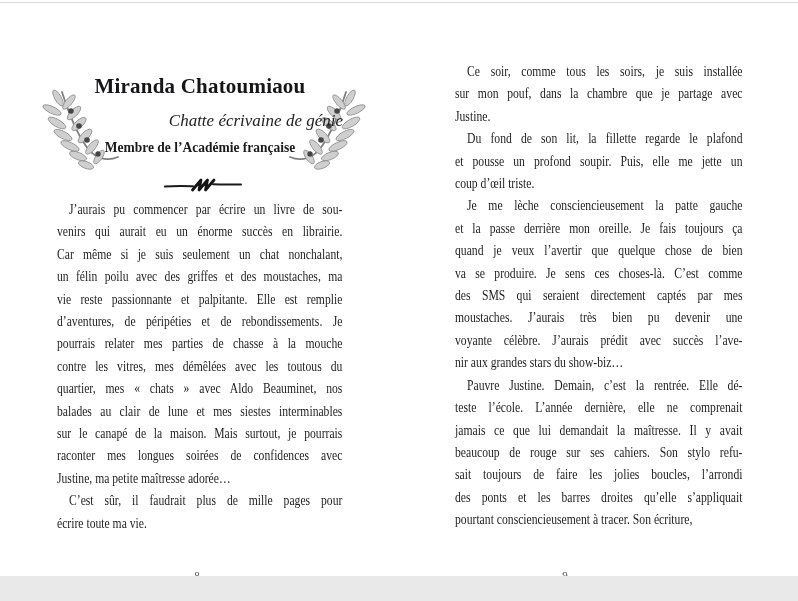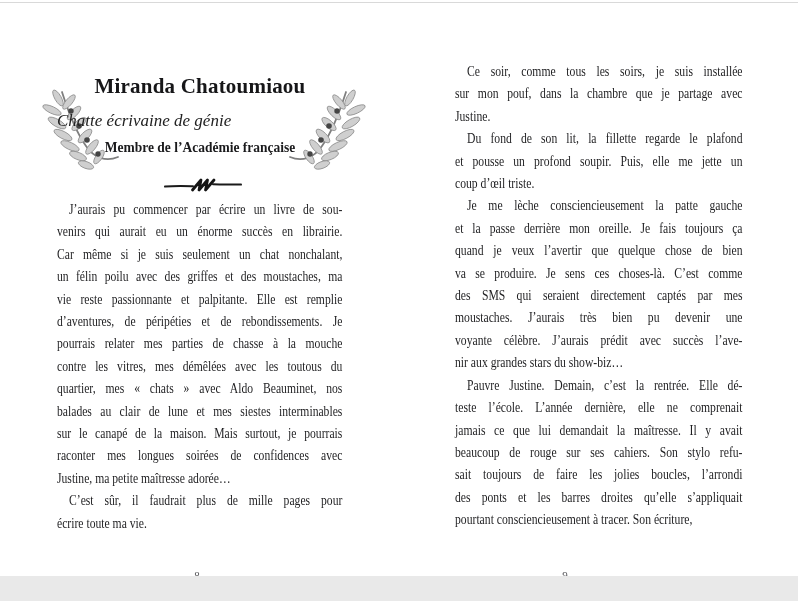--- a/index.html
+++ b/index.html
@@ -16,21 +16,21 @@
   .hairline{position:absolute;left:0;width:798px;}
   .hairline.top{top:2px;height:1px;background:var(--hairline-top);}
   .hairline.bottom{top:594px;height:2px;background:var(--hairline-bottom);}
 
   
   .title{
     position:absolute;left:57px;width:286px;top:74px;text-align:center;
     font-size:21px;font-weight:bold;letter-spacing:.2px;color:#161618;
   }
   .subtitle{
-    position:absolute;left:57px;width:286px;top:111px;text-align:left;
+    position:absolute;left:57px;width:286px;top:111px;text-align:right;
     font-size:17px;font-style:italic;color:#222;
   }
   .affiliation{
     position:absolute;left:57px;width:286px;top:139px;text-align:center;
     font-size:15px;font-weight:bold;color:#1a1a1c;
     transform:scaleX(.9);
   }
   .branch{position:absolute;top:86px;width:84px;height:92px;}
   .branch.left{left:36px;}
   .branch.right{left:288px;transform:scaleX(-1);}

